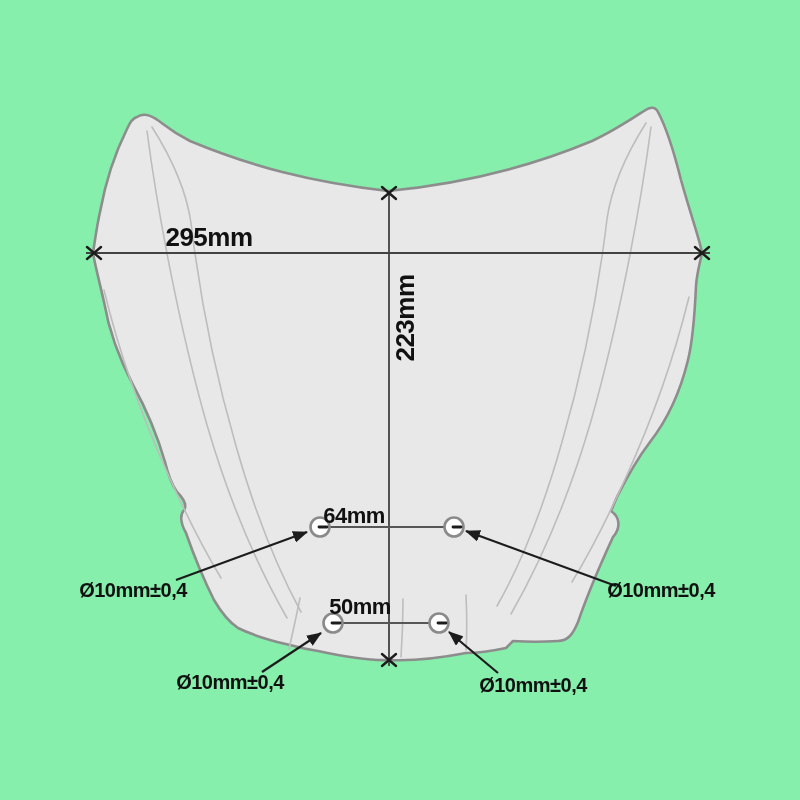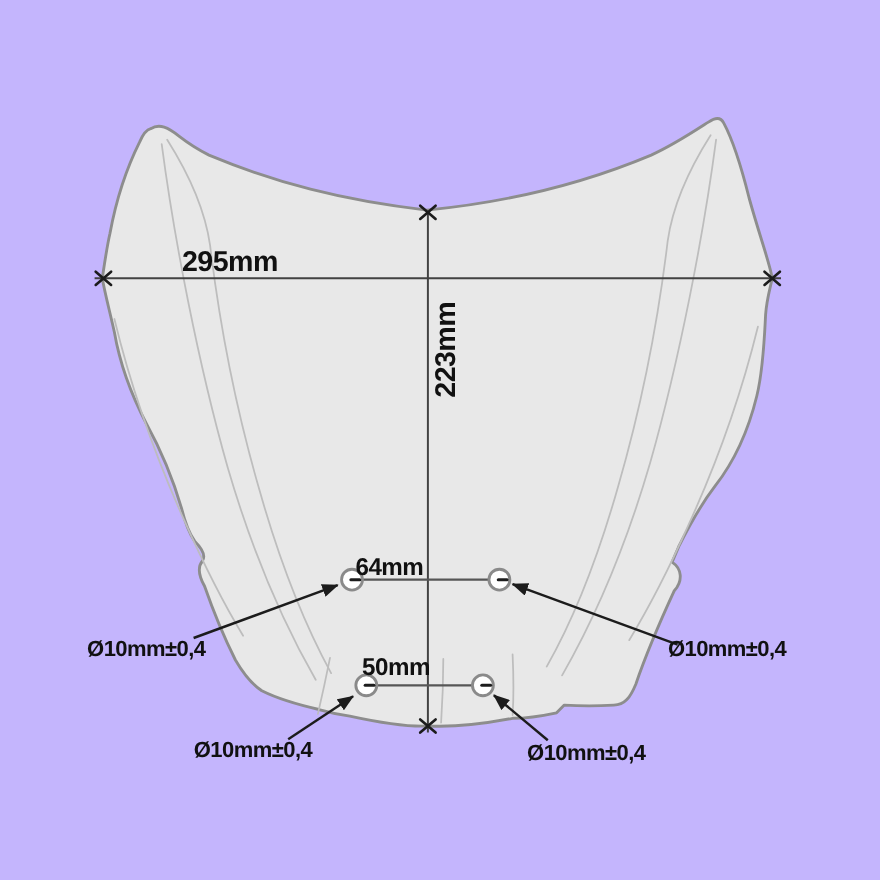--- a/index.html
+++ b/index.html
@@ -1,20 +1,20 @@
 <!DOCTYPE html>
 <html><head>
 <meta charset="utf-8">
 <style>
   html, body { margin: 0; padding: 0; background: #ffffff; }
   .canvas {
     position: relative;
     width: 800px;
     height: 800px;
-    background: #c4b5fd;
+    background: #86efac;
     overflow: hidden;
     font-family: "Liberation Sans", "DejaVu Sans", sans-serif;
   }
   svg { display: block; }
 
   .ws-outline { stroke: #8d8d8d; stroke-width: 2.6; stroke-linejoin: round; }
   .crease     { fill: none; stroke: #bdbdbd; stroke-width: 1.6; stroke-linecap: round; }
   .dim        { stroke: #424242; stroke-width: 1.8; fill: none; }
   .spacing    { stroke: #565656; stroke-width: 2; fill: none; }
   .xmark      { stroke: #1c1c1c; stroke-width: 2.4; fill: none; stroke-linecap: round; }

